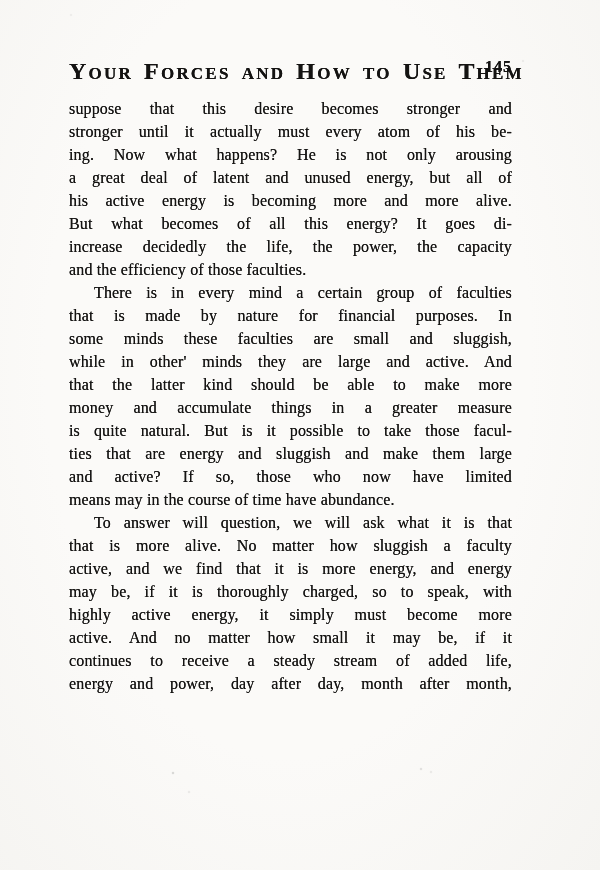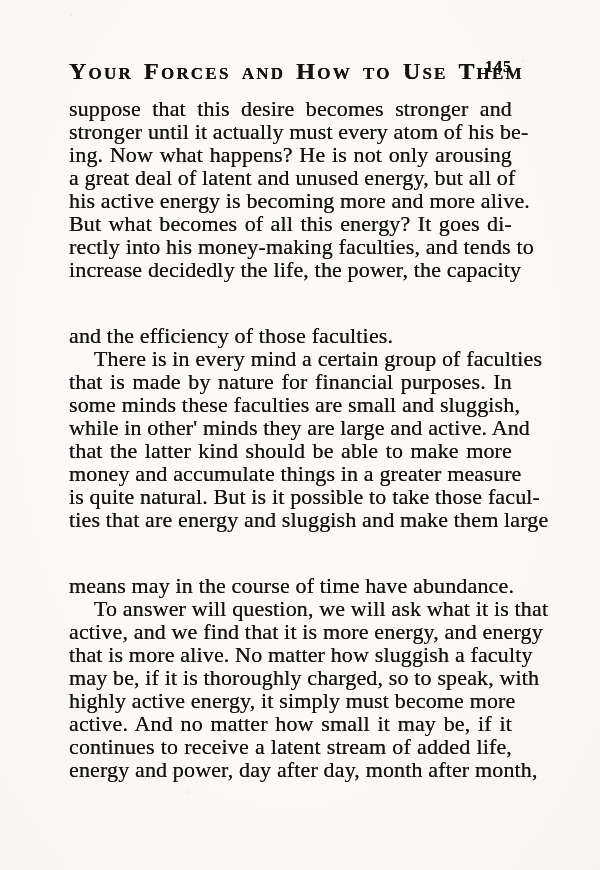--- a/index.html
+++ b/index.html
@@ -67,32 +67,31 @@
     position: absolute;
     top: 97px;
     left: 69px;
     width: 443px;
   }
   .para {
     margin: 0;
     padding: 0;
   }
   .line {
-    font-size: 22px;
+    font-size: 16px;
     line-height: 23px;
     height: 23px;
     white-space: nowrap;
     text-align: justify;
     text-align-last: justify;
     letter-spacing: 0.15px;
     text-shadow: 0 0 0.5px rgba(20,19,18,0.85);
   }
   .line.end {
     text-align-last: left;
-    margin-top: 43px;
   }
   .line.indent {
     text-indent: 25px;
   }
 </style>
 </head>
 <body>
 
 <div class="page">
 
@@ -105,42 +104,42 @@
 
   <div class="text-column">
 
     <div class="para">
       <div class="line">suppose that this desire becomes stronger and</div>
       <div class="line">stronger until it actually must every atom of his be-</div>
       <div class="line">ing. Now what happens? He is not only arousing</div>
       <div class="line">a great deal of latent and unused energy, but all of</div>
       <div class="line">his active energy is becoming more and more alive.</div>
       <div class="line">But what becomes of all this energy? It goes di-</div>
-      <div class="line">rectly into his money-making faculties, and tends to</div>
       <div class="line">increase decidedly the life, the power, the capacity</div>
       <div class="line end">and the efficiency of those faculties.</div>
     </div>
 
     <div class="para">
       <div class="line indent">There is in every mind a certain group of faculties</div>
       <div class="line">that is made by nature for financial purposes. In</div>
       <div class="line">some minds these faculties are small and sluggish,</div>
       <div class="line">while in other' minds they are large and active. And</div>
       <div class="line">that the latter kind should be able to make more</div>
       <div class="line">money and accumulate things in a greater measure</div>
       <div class="line">is quite natural. But is it possible to take those facul-</div>
       <div class="line">ties that are energy and sluggish and make them large</div>
+      <div class="line">and active? If so, those who now have limited</div>
       <div class="line end">means may in the course of time have abundance.</div>
     </div>
 
     <div class="para">
       <div class="line indent">To answer will question, we will ask what it is that</div>
+      <div class="line">that is more alive. No matter how sluggish a faculty</div>
       <div class="line">active, and we find that it is more energy, and energy</div>
-      <div class="line">that is more alive. No matter how sluggish a faculty</div>
       <div class="line">may be, if it is thoroughly charged, so to speak, with</div>
       <div class="line">highly active energy, it simply must become more</div>
       <div class="line">active. And no matter how small it may be, if it</div>
-      <div class="line">continues to receive a latent stream of added life,</div>
+      <div class="line">continues to receive a steady stream of added life,</div>
       <div class="line">energy and power, day after day, month after month,</div>
     </div>
 
   </div>
 </div>
 
 </body></html>

